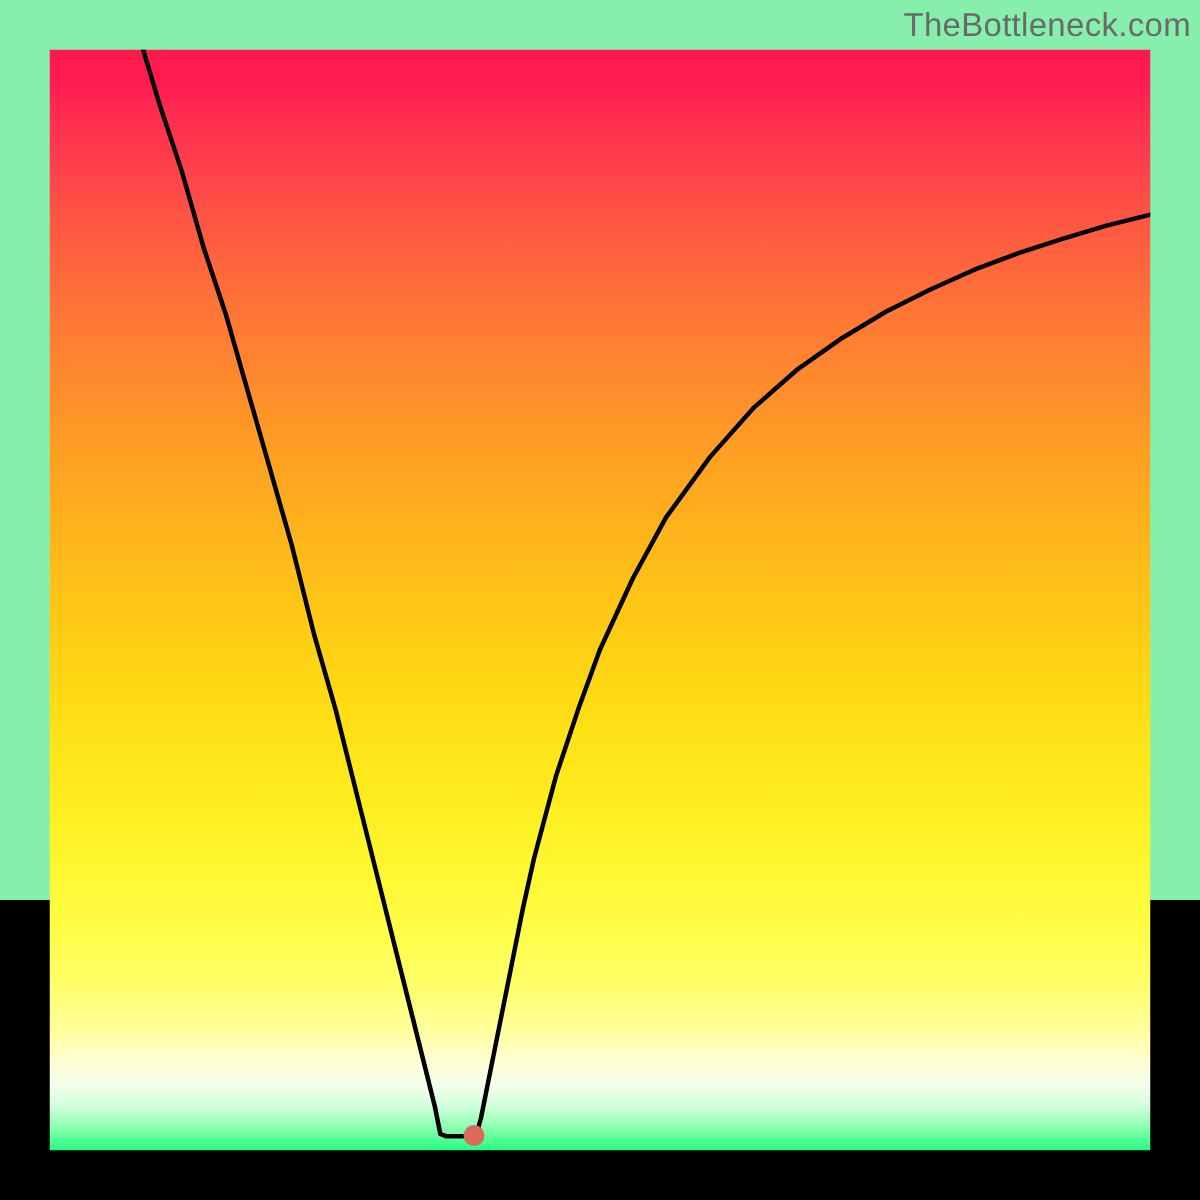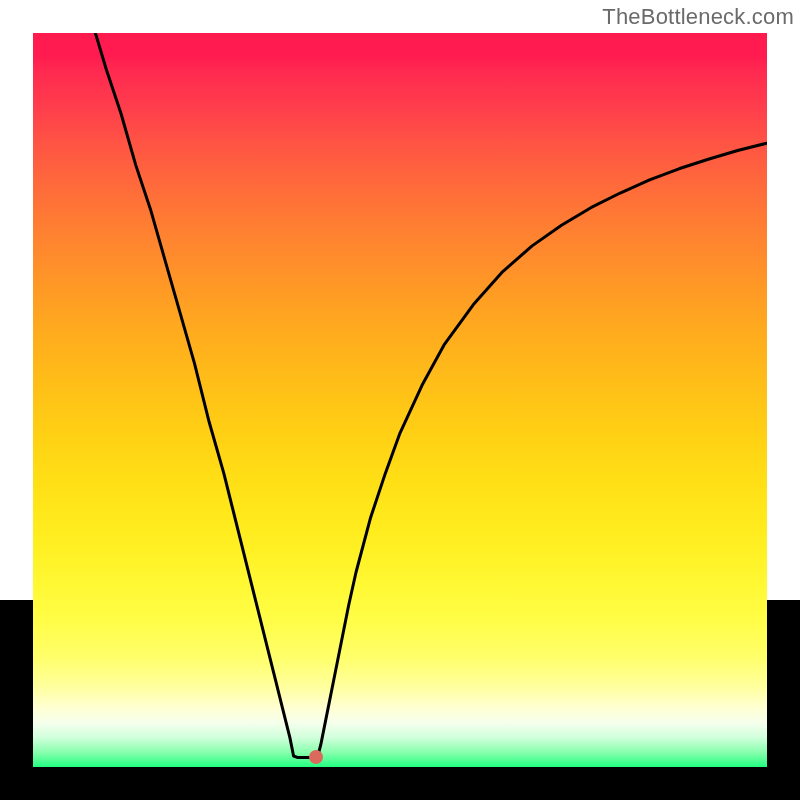--- a/index.html
+++ b/index.html
@@ -14,21 +14,21 @@
       font-family: Arial, sans-serif;
       background: #000;
       overflow: hidden;
       position: relative;
     }
 
     .container {
       width: 800px;
       height: 600px;
       position: relative;
-      background: #ffffff;
+      background: #86efac;
       text-decoration: underline;
     }
 
     .plot-area {
       position: absolute;
       left: 33px;
       top: 33px;
       width: 734px;
       height: 734px;
       overflow: hidden;

